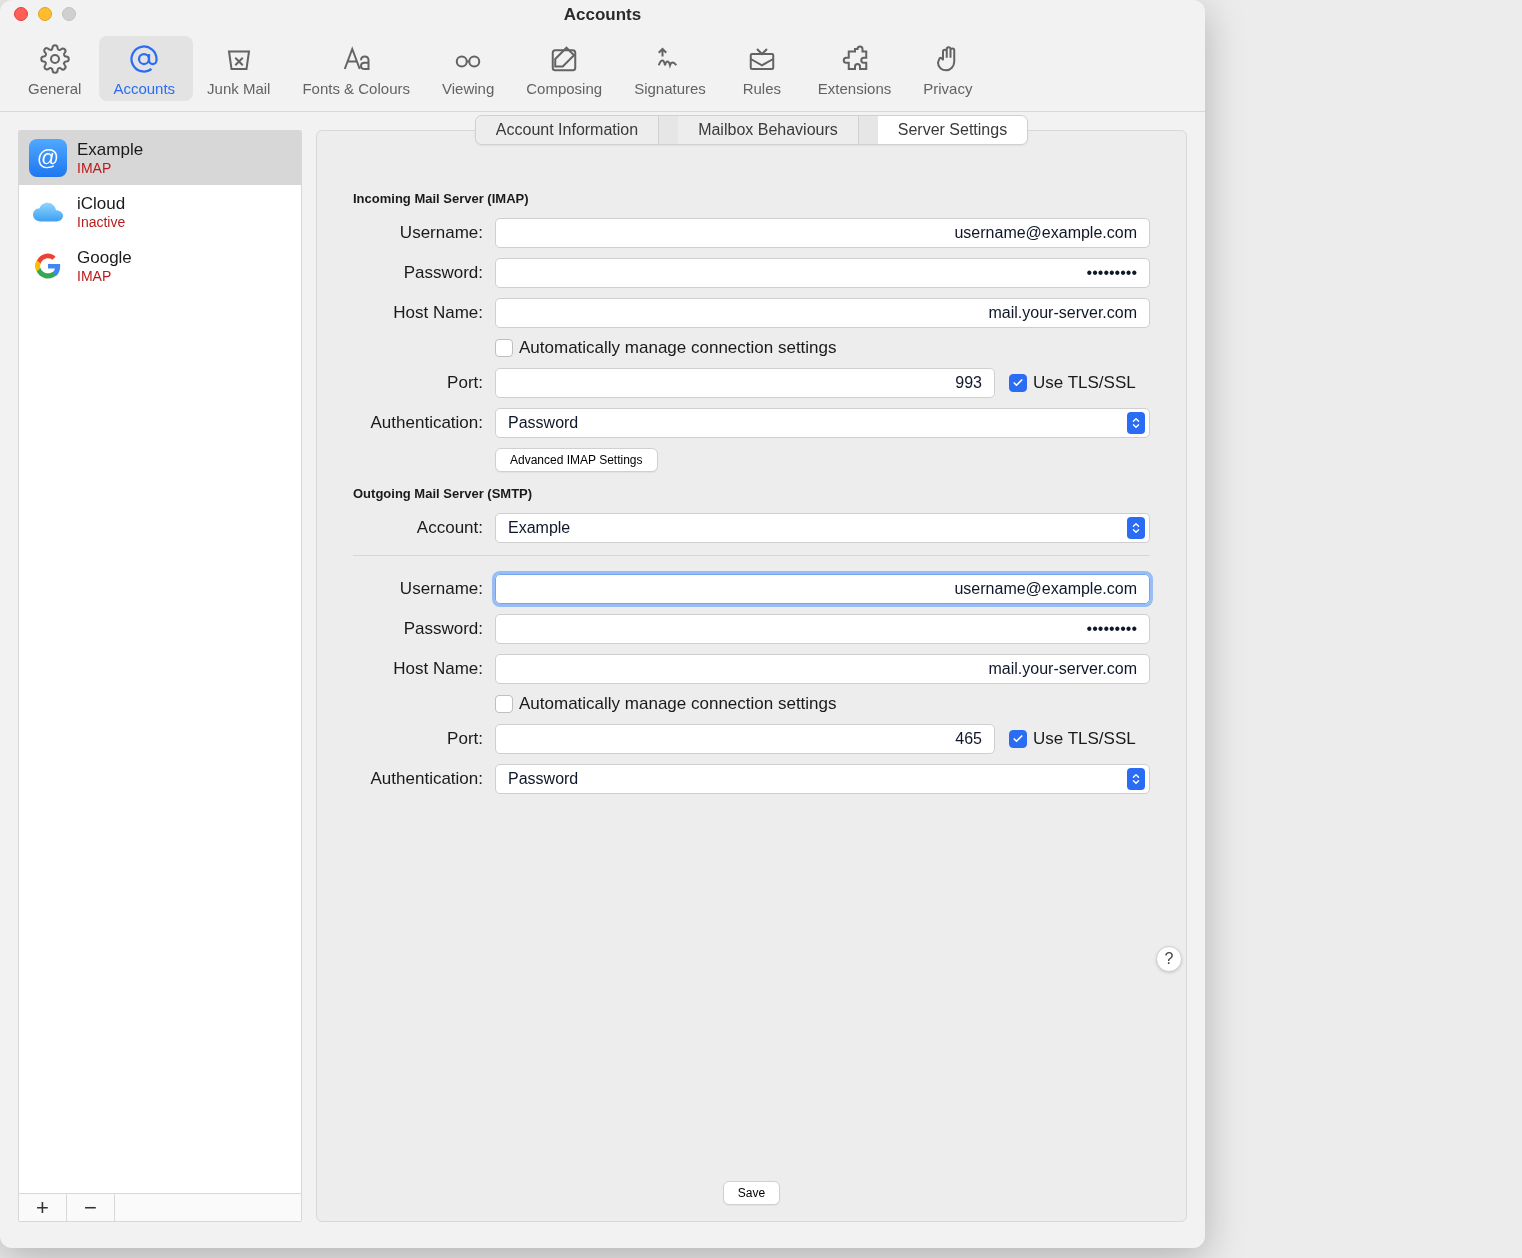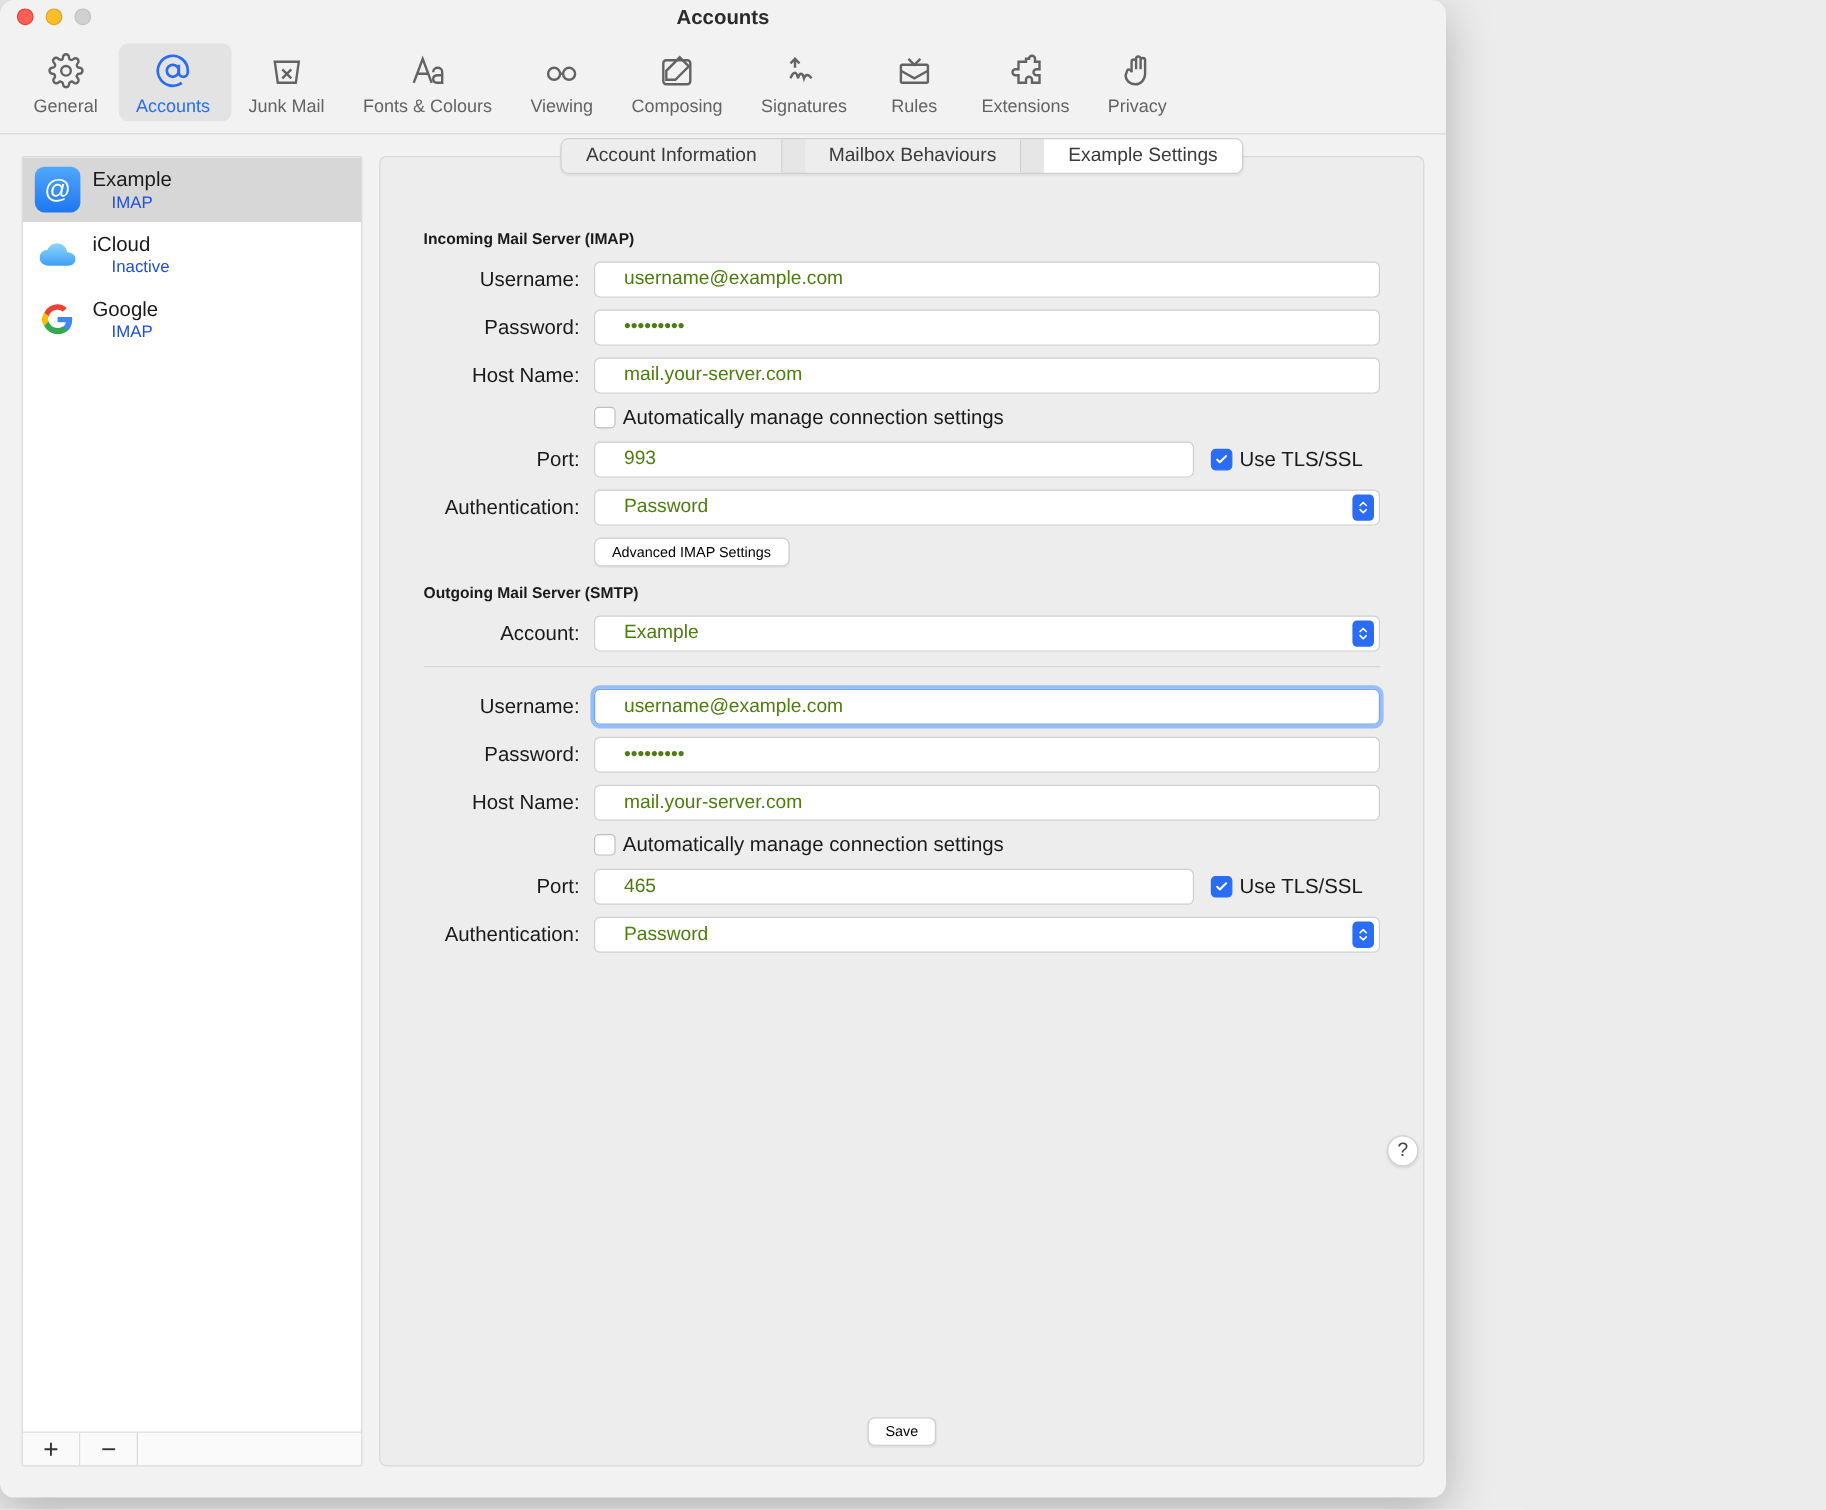--- a/index.html
+++ b/index.html
@@ -112,21 +112,21 @@
     width: 38px; height: 38px; border-radius: 8px;
     display: flex; align-items: center; justify-content: center;
     font-size: 22px; color: #fff;
   }
   .acc-icon.at { background: linear-gradient(#4fa8ff, #1e77f0); }
   .acc-icon.icloud { background: #fff; }
   .acc-icon.icloud svg { width: 30px; height: 22px; }
   .acc-icon.google { background:#fff; }
   .acc-icon.google svg { width:26px; height:26px; }
   .acc-text .acc-name { font-size: 17px; color: #1a1a1a; }
-  .acc-text .acc-sub { font-size: 14px; color: #1d4ed8; margin-left: 16px; }
+  .acc-text .acc-sub { font-size: 14px; color: #b91c1c; }
   .sidebar-footer {
     border-top: 1px solid #d8d8d8;
     height: 28px;
     display: flex;
   }
   .sidebar-footer .fbtn {
     width: 48px;
     border-right: 1px solid #d8d8d8;
     display: flex; align-items: center; justify-content: center;
     font-size: 22px; color: #333;
@@ -198,24 +198,25 @@
     text-align: right;
     font-size: 17px;
     color: #1a1a1a;
   }
   .field-row .control { flex: 1; display:flex; align-items:center; gap:14px; }
   input.text, .select {
     background: #fff;
     border: 1px solid #cfcfcf;
     border-radius: 5px;
     height: 30px;
-    padding: 0 24px;
+    padding: 0 12px;
     font-size: 16px;
-    color: #4d7c0f;
+    color: #0f172a;
     width: 100%;
+    text-align: right;
   }
   input.text.focused {
     outline: 3px solid #98bdf6;
     border-color: #72a5ef;
   }
   .select {
     position: relative;
     display: flex;
     align-items: center;
     padding-right: 30px;
@@ -427,21 +428,21 @@
         <div class="fbtn">−</div>
         <div class="spacer"></div>
       </div>
     </div>
 
     <div class="panel">
       <div class="seg-wrap">
         <div class="segmented">
           <div class="seg">Account Information</div>
           <div class="seg">Mailbox Behaviours</div>
-          <div class="seg active">Example Settings</div>
+          <div class="seg active">Server Settings</div>
         </div>
       </div>
 
       <div class="form-area">
         <div class="section-title">Incoming Mail Server (IMAP)</div>
 
         <div class="field-row">
           <div class="label">Username:</div>
           <div class="control">
             <input class="text" value="username@example.com" style="">

